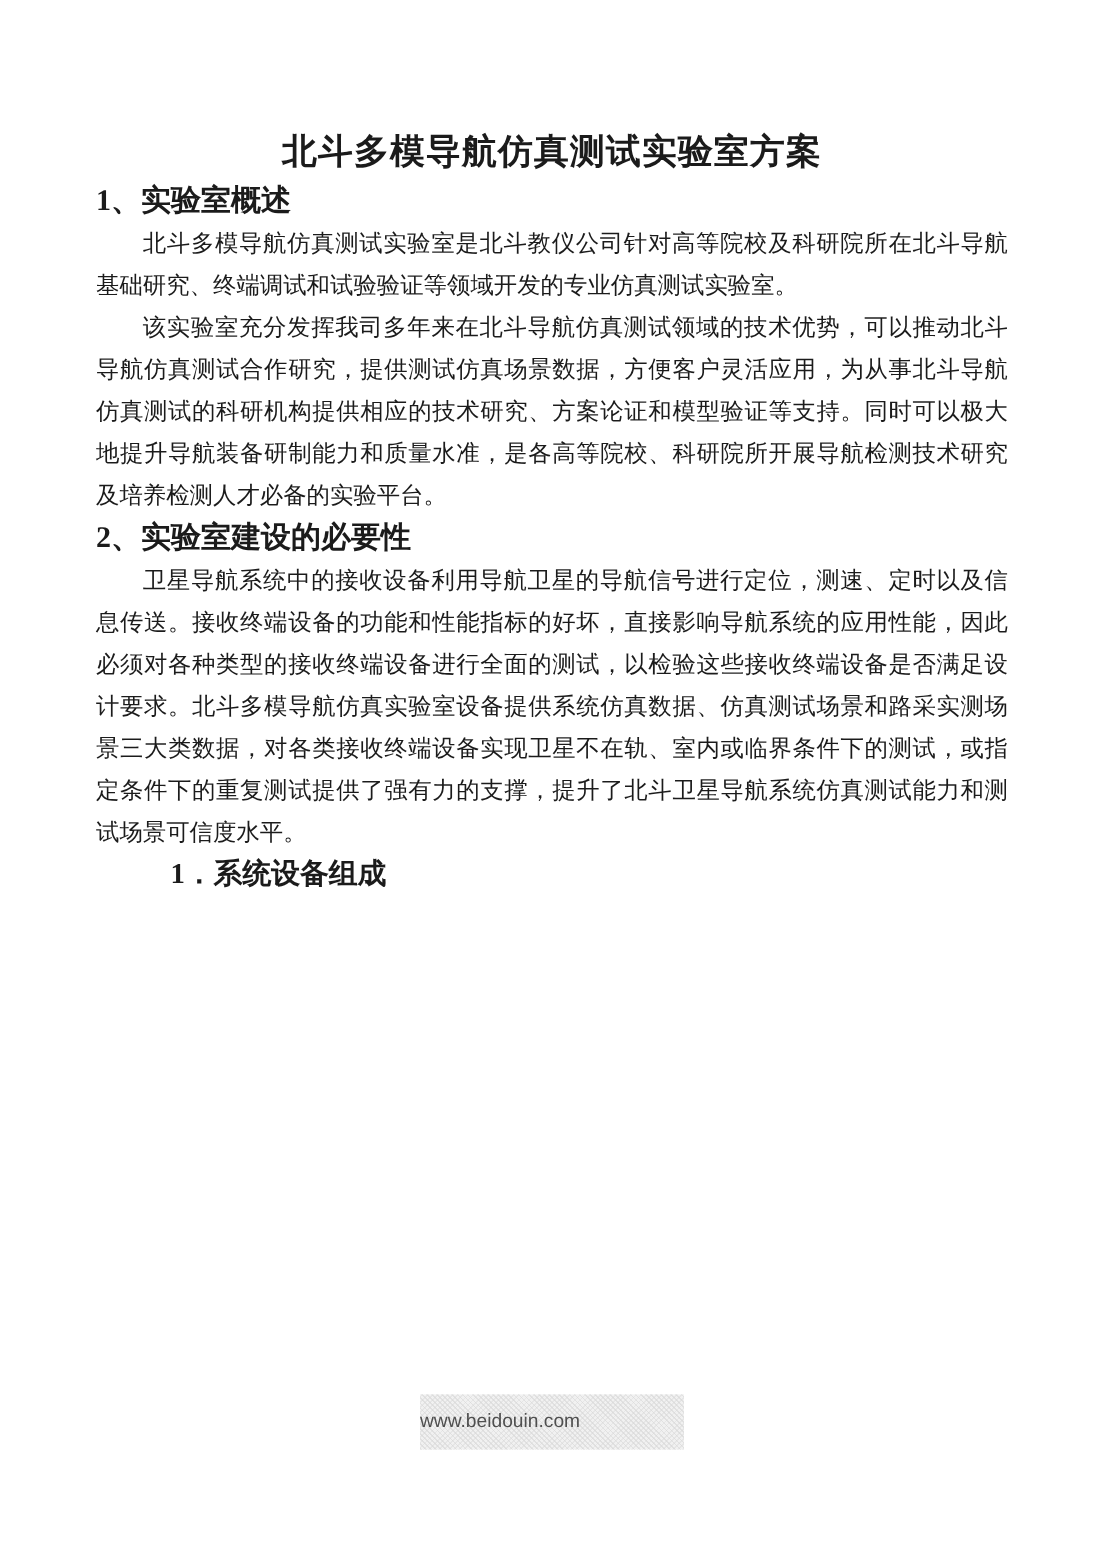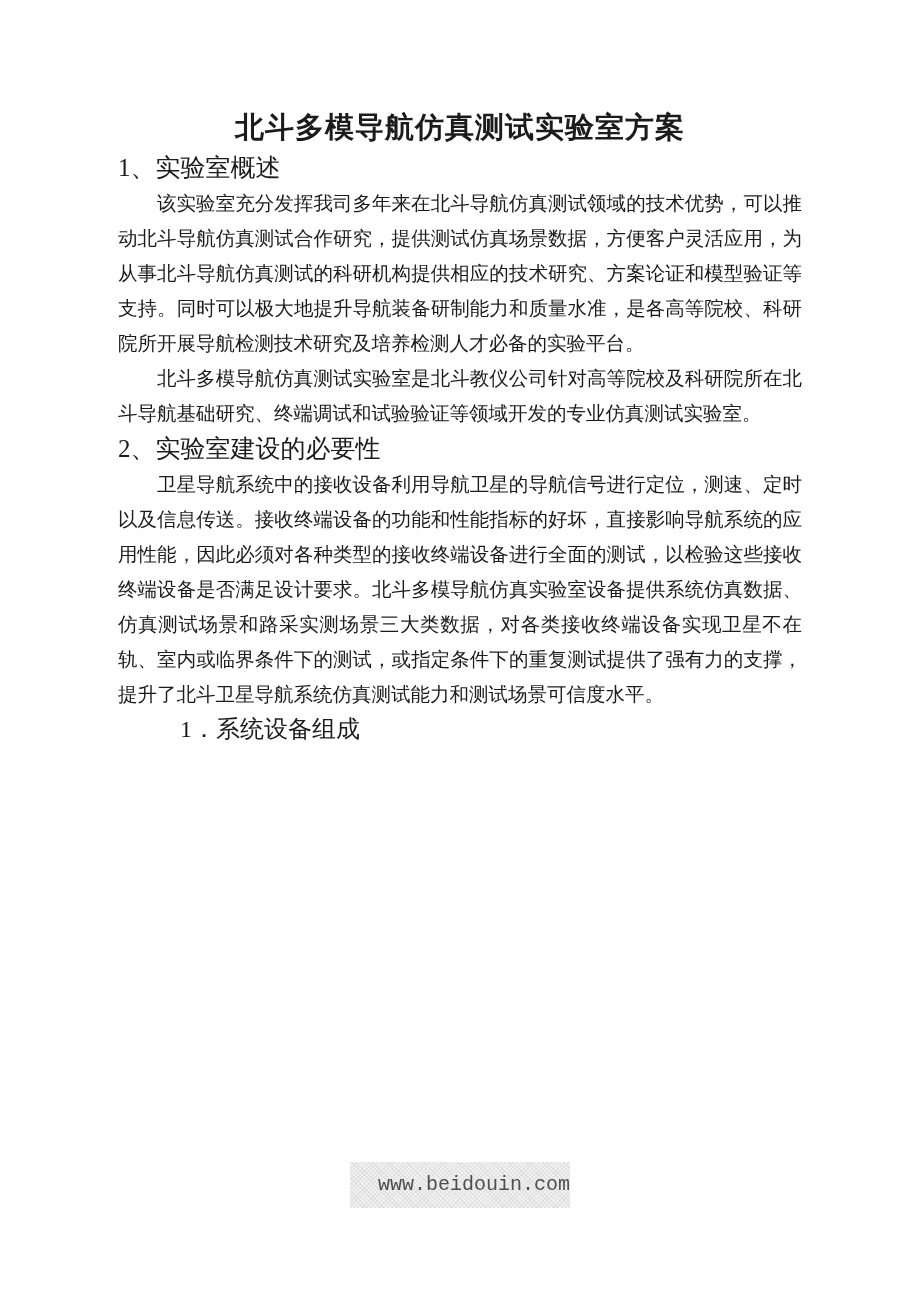--- a/index.html
+++ b/index.html
@@ -4,42 +4,42 @@
 <style>
   html, body { margin: 0; padding: 0; background: #888; }
   .page {
     position: relative;
     width: 920px;
     height: 1302px;
     margin: 0 auto;
     background: #ffffff;
     overflow: hidden;
     box-sizing: border-box;
-    padding: 0 118px;
+    padding: 0 80px;
     font-family: "Liberation Serif", "DejaVu Serif", serif;
     color: #1b1b1b;
   }
   .doc-title {
     margin: 104px 0 0 0;
     font-size: 29px;
     line-height: 46px;
     font-weight: 700;
     text-align: center;
     letter-spacing: 1px;
   }
   h2.sec-heading {
     font-size: 25px;
     line-height: 36px;
-    font-weight: 400;
+    font-weight: 700;
     margin: 0;
   }
   h3.sub-heading {
     font-size: 24px;
     line-height: 34px;
-    font-weight: 400;
+    font-weight: 700;
     margin: 0;
     padding-left: 62px;
   }
   p.body-para {
     font-size: 19.5px;
     line-height: 35px;
     margin: 0;
     text-align: justify;
     text-justify: inter-ideograph;
     text-indent: 2em;
@@ -52,41 +52,41 @@
   .mt28 { margin-top: 28px; }
   .mt30 { margin-top: 30px; }
   .mt45 { margin-top: 45px; }
   .watermark {
     position: absolute;
     left: 350px;
     top: 1162px;
     width: 220px;
     height: 46px;
     line-height: 46px;
-    text-align: right;
-    font-family: Liberation Mono, monospace;
-    font-size: 20px;
+    text-align: left;
+    font-family: Liberation Sans, sans-serif;
+    font-size: 16px;
     color: #4f4f4f;
     background:
       repeating-linear-gradient(45deg, rgba(214,214,214,0.6) 0 1px, transparent 1px 3px),
       repeating-linear-gradient(-45deg, #e6e6e6 0 1px, #f1f1f1 1px 3px);
   }
 </style>
 </head>
 <body>
 
 <div class="page">
 
   <h1 class="doc-title">北斗多模导航仿真测试实验室方案</h1>
 
   <h2 class="sec-heading mt30">1、实验室概述</h2>
 
+  <p class="body-para mt28">北斗多模导航仿真测试实验室是北斗教仪公司针对高等院校及科研院所在北斗导航基础研究、终端调试和试验验证等领域开发的专业仿真测试实验室。</p>
+
   <p class="body-para">该实验室充分发挥我司多年来在北斗导航仿真测试领域的技术优势，可以推动北斗导航仿真测试合作研究，提供测试仿真场景数据，方便客户灵活应用，为从事北斗导航仿真测试的科研机构提供相应的技术研究、方案论证和模型验证等支持。同时可以极大地提升导航装备研制能力和质量水准，是各高等院校、科研院所开展导航检测技术研究及培养检测人才必备的实验平台。</p>
-
-  <p class="body-para mt28">北斗多模导航仿真测试实验室是北斗教仪公司针对高等院校及科研院所在北斗导航基础研究、终端调试和试验验证等领域开发的专业仿真测试实验室。</p>
 
   <h2 class="sec-heading mt23">2、实验室建设的必要性</h2>
 
   <p class="body-para mt27">卫星导航系统中的接收设备利用导航卫星的导航信号进行定位，测速、定时以及信息传送。接收终端设备的功能和性能指标的好坏，直接影响导航系统的应用性能，因此必须对各种类型的接收终端设备进行全面的测试，以检验这些接收终端设备是否满足设计要求。北斗多模导航仿真实验室设备提供系统仿真数据、仿真测试场景和路采实测场景三大类数据，对各类接收终端设备实现卫星不在轨、室内或临界条件下的测试，或指定条件下的重复测试提供了强有力的支撑，提升了北斗卫星导航系统仿真测试能力和测试场景可信度水平。</p>
 
 
   <h3 class="sub-heading mt30">1．系统设备组成</h3>
 
 
 

